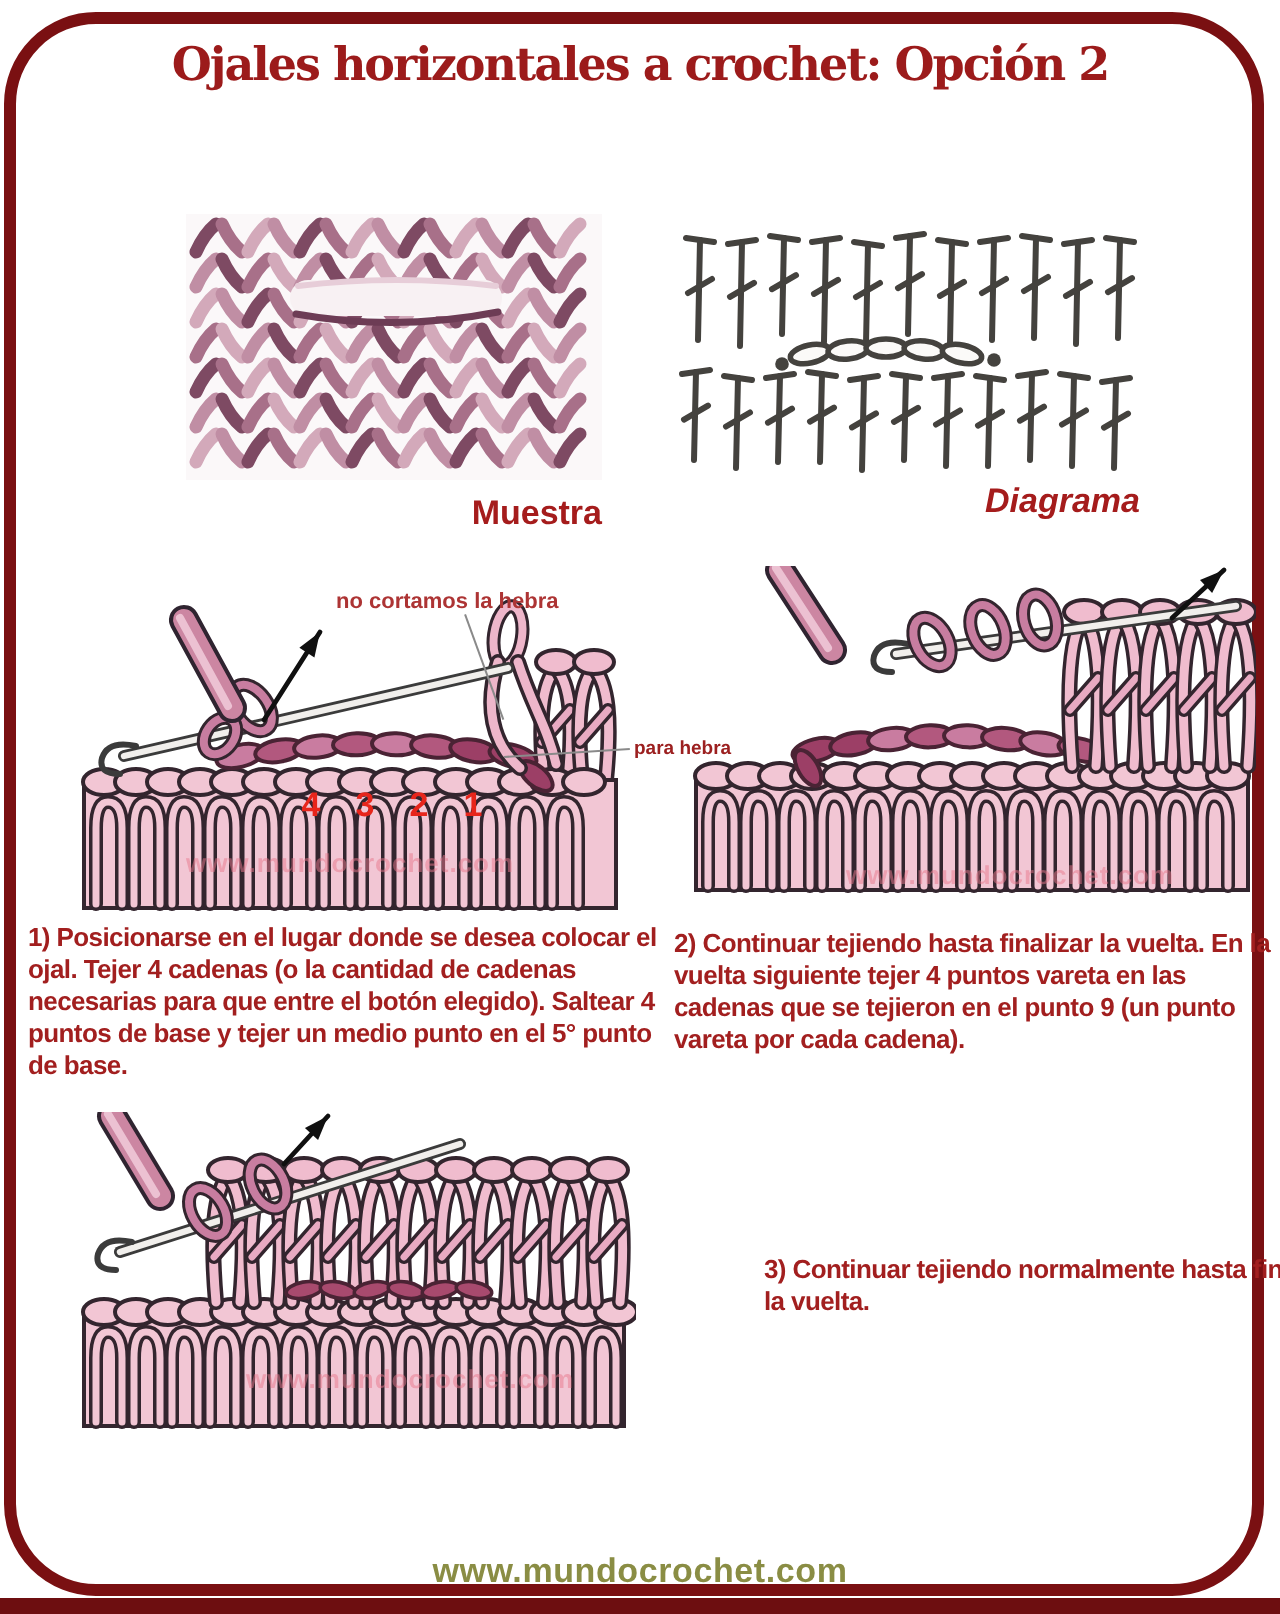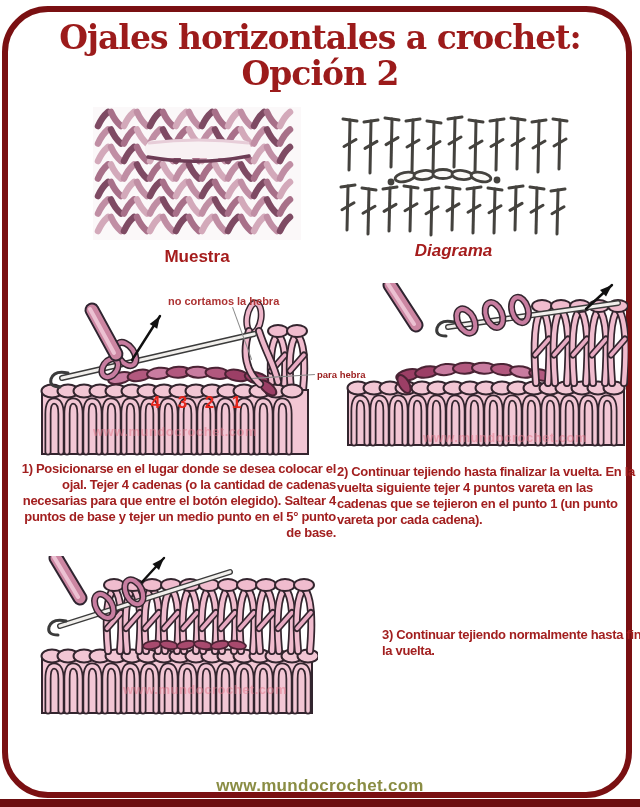--- a/index.html
+++ b/index.html
@@ -2,23 +2,23 @@
 <html><head>
 <meta charset="utf-8">
 <style>
   html,body{margin:0;padding:0;background:#ffffff;}
   #page{position:relative;width:640px;height:807px;background:#ffffff;overflow:hidden;
         font-family:"Liberation Sans",sans-serif;}
   .frame{position:absolute;left:2px;top:6px;width:630px;height:792px;box-sizing:border-box;
          border:6px solid #7a1012;border-radius:46px;}
   .bottom-bar{position:absolute;left:0;top:799px;width:640px;height:8px;background:#6d0e10;}
   .title{position:absolute;top:20px;left:0;right:0;text-align:center;
-         font-family:"DejaVu Serif",serif;font-weight:700;font-size:33px;line-height:1.1;
+         font-family:"DejaVu Serif",serif;font-weight:700;font-size:23px;line-height:1.1;
          color:#9c1b1b;letter-spacing:-1px;}
-  .caption{position:absolute;text-align:center;font-weight:700;font-size:17px;color:#a51c1c;}
+  .caption{position:absolute;text-align:right;font-weight:700;font-size:17px;color:#a51c1c;}
   .svgbox{position:absolute;}
   .step-text{position:absolute;font-weight:700;font-size:13px;line-height:16px;
              color:#a21f1f;letter-spacing:-0.3px;}
   .annot{position:absolute;font-weight:700;font-size:11px;color:#ad3434;white-space:nowrap;}
   .leader{position:absolute;height:1.3px;background:#8a8a8a;transform-origin:0 0;}
   .numrow{position:absolute;display:flex;gap:16px;font-weight:700;font-size:17px;color:#e7251b;}
   .numrow span{width:11px;text-align:center;}
   .watermark{position:absolute;width:210px;text-align:center;font-weight:700;font-size:13px;
              color:rgba(232,120,140,0.5);letter-spacing:0.5px;}
   .footer-url{position:absolute;top:776px;left:0;right:0;text-align:center;
@@ -480,22 +480,22 @@
         <ellipse cx="174" cy="27" rx="8" ry="13" fill="none" stroke="#c87da0" stroke-width="4"></ellipse>
       </g>
       <line x1="44" y1="2" x2="70" y2="42" stroke="#2f2430" stroke-width="15" stroke-linecap="round"></line>
       <line x1="44" y1="2" x2="70" y2="42" stroke="#cc86a2" stroke-width="11" stroke-linecap="round"></line>
       <line x1="42" y1="1" x2="68" y2="41" stroke="#ecc1d2" stroke-width="4" stroke-linecap="round"></line>
       <line x1="240" y1="26" x2="266" y2="2" stroke="#101010" stroke-width="2.4" stroke-linecap="round"></line>
       <polygon points="266,2 260.05024391342056,13.55856403322709 254.00314415165707,7.007539291316642" fill="#101010"></polygon>
     </svg>
   <div class="watermark" style="left:400px;top:430px;">www.mundocrochet.com</div>
 
-  <div class="step-text" style="left:14px;top:461px;width:322px;text-align:right;">1) Posicionarse en el lugar donde se desea colocar el ojal. Tejer 4 cadenas (o la cantidad de cadenas necesarias para que entre el botón elegido). Saltear 4 puntos de base y tejer un medio punto en el 5° punto de base.</div>
-  <div class="step-text" style="left:337px;top:464px;width:302px;">2) Continuar tejiendo hasta finalizar la vuelta. En la vuelta siguiente tejer 4 puntos vareta en las cadenas que se tejieron en el punto 1 (un punto vareta por cada cadena).</div>
+  <div class="step-text" style="left:14px;top:461px;width:322px;">1) Posicionarse en el lugar donde se desea colocar el ojal. Tejer 4 cadenas (o la cantidad de cadenas necesarias para que entre el botón elegido). Saltear 4 puntos de base y tejer un medio punto en el 5° punto de base.</div>
+  <div class="step-text" style="left:337px;top:464px;width:302px;">2) Continuar tejiendo hasta finalizar la vuelta. En la vuelta siguiente tejer 4 puntos vareta en las cadenas que se tejieron en el punto 9 (un punto vareta por cada cadena).</div>
 
   <svg id="svg-p3" class="svgbox" style="left:40px;top:556px;" width="278" height="165" viewBox="0 0 278 165">
       <rect x="2" y="99" width="270" height="58" fill="#f2c6d4" stroke="#33252e" stroke-width="2"></rect>
       <path d="M8,155 L8,123 Q8,110 14,110 Q21,110 21,123 L21,155" fill="none" stroke="#33252e" stroke-width="7" stroke-linecap="round"></path>
       <path d="M8,155 L8,123 Q8,110 14,110 Q21,110 21,123 L21,155" fill="none" stroke="#f2c6d4" stroke-width="3.5" stroke-linecap="round"></path>
       <path d="M27,155 L27,123 Q27,110 33,110 Q40,110 40,123 L40,155" fill="none" stroke="#33252e" stroke-width="7" stroke-linecap="round"></path>
       <path d="M27,155 L27,123 Q27,110 33,110 Q40,110 40,123 L40,155" fill="none" stroke="#f2c6d4" stroke-width="3.5" stroke-linecap="round"></path>
       <path d="M46,155 L46,123 Q46,110 52,110 Q59,110 59,123 L59,155" fill="none" stroke="#33252e" stroke-width="7" stroke-linecap="round"></path>
       <path d="M46,155 L46,123 Q46,110 52,110 Q59,110 59,123 L59,155" fill="none" stroke="#f2c6d4" stroke-width="3.5" stroke-linecap="round"></path>
       <path d="M65,155 L65,123 Q65,110 71,110 Q78,110 78,123 L78,155" fill="none" stroke="#33252e" stroke-width="7" stroke-linecap="round"></path>

